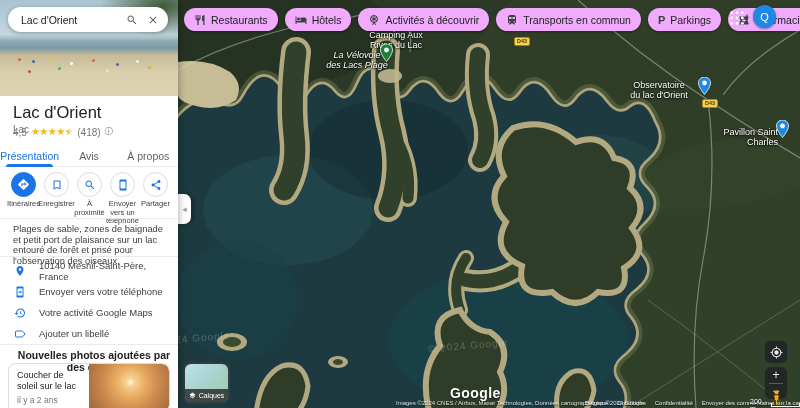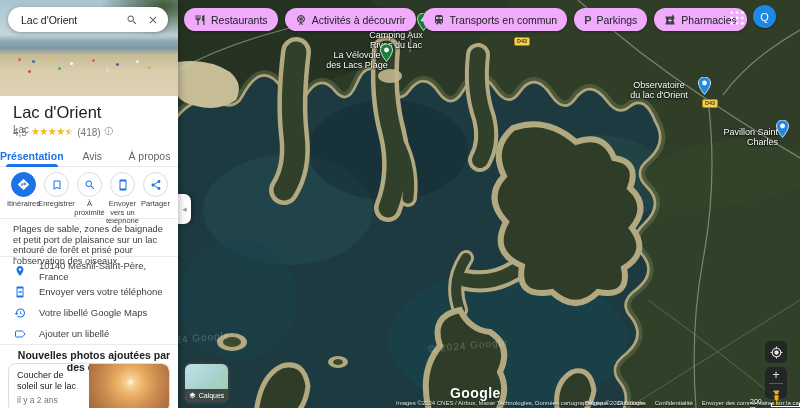--- a/index.html
+++ b/index.html
@@ -72,21 +72,21 @@
   .searchbox input{border:none;outline:none;flex:1;font-size:10.5px;color:#202124;padding:0 0 0 13px;min-width:0;
     font-family:"Liberation Sans",sans-serif;background:transparent;}
   .searchbox .sic{flex:none;margin-right:9px;cursor:pointer;display:flex;}
   .p-name{position:absolute;left:13px;top:103px;font-size:16.5px;color:#202124;}
   .ratingrow{position:absolute;left:13px;top:126px;display:flex;align-items:center;gap:4px;font-size:10px;color:#70757a;}
   .stars{position:relative;font-size:10px;line-height:10px;color:#dadce0;letter-spacing:-.5px;}
   .stars .gold{position:absolute;left:0;top:0;width:90%;overflow:hidden;color:#fbbc04;white-space:nowrap;}
   .p-cat{position:absolute;left:13px;top:124px;font-size:10px;color:#70757a;}
   .tabs{position:absolute;left:0;top:147px;width:178px;height:20px;display:flex;border-bottom:1px solid #e8eaed;}
   .tab{flex:1;text-align:center;font-size:10.5px;color:#5f6368;font-weight:500;line-height:18px;cursor:pointer;position:relative;}
-  .tab.active{color:#1a73e8;font-weight:bold;}
+  .tab.active{color:#1a73e8;}
   .tab.active::after{content:"";position:absolute;left:6px;right:6px;bottom:-1px;height:3px;background:#1a73e8;border-radius:3px 3px 0 0;}
   .actions{position:absolute;left:0;top:172px;width:181px;display:flex;justify-content:flex-start;padding:0 7px;}
   .action{width:33px;display:flex;flex-direction:column;align-items:center;cursor:pointer;}
   .acirc{width:25px;height:25px;border-radius:50%;border:1px solid #dadce0;display:flex;align-items:center;justify-content:center;background:#fff;}
   .acirc.filled{background:#1a73e8;border-color:#1a73e8;}
   .action .albl{margin-top:3px;font-size:7.5px;color:#3c4043;text-align:center;line-height:8.5px;}
   .sep{position:absolute;left:0;width:178px;height:1px;background:#e8eaed;}
   .desc{position:absolute;left:13px;top:224px;width:152px;font-size:9.3px;line-height:10.6px;color:#3c4043;}
   .details{position:absolute;left:0;top:260px;width:178px;}
   .drow{display:flex;align-items:center;gap:13px;height:21px;padding-left:14px;cursor:pointer;}
@@ -167,21 +167,21 @@
 </div>
 
 <div class="maplabel" style="left:352px;top:30px;width:88px;">Camping Aux
 Rives du Lac</div>
 <div class="pin" style="left:417px;top:13px;">
   <svg width="13" height="18" viewBox="0 0 13 18">
       <path d="M6.5 0C3 0 .5 2.6.5 6c0 4.4 6 11.5 6 11.5S12.5 10.4 12.5 6C12.5 2.6 10 0 6.5 0z" fill="#188038" stroke="#fff" stroke-width=".8"></path>
       <path d="M6.5 3.2 3.6 8.3h5.8z" fill="#fff"></path>
     </svg>
 </div>
-<div class="maplabel" style="left:318px;top:50px;width:78px;">La Vélovoie
+<div class="maplabel" style="left:318px;top:50px;width:78px;font-style:italic;">La Vélovoie
 des Lacs Plage</div>
 <div class="pin" style="left:380px;top:44px;">
   <svg width="13" height="18" viewBox="0 0 13 18">
       <path d="M6.5 0C3 0 .5 2.6.5 6c0 4.4 6 11.5 6 11.5S12.5 10.4 12.5 6C12.5 2.6 10 0 6.5 0z" fill="#188038" stroke="#fff" stroke-width=".8"></path>
       <circle cx="6.5" cy="6" r="2.4" fill="#fff"></circle>
     </svg>
 </div>
 <div class="maplabel" style="left:624px;top:80px;width:70px;text-align:center;">Observatoire
 du lac d'Orient</div>
 <div class="pin" style="left:698px;top:77px;">
@@ -201,20 +201,26 @@
 <div class="badge" style="left:702px;top:99px;">D43</div>
 <div class="watermark" style="left:150px;top:333px;">© 2024 Google</div>
 <div class="watermark" style="left:428px;top:340px;">© 2024 Google</div>
 
 <div class="chips">
   <div class="chip">
     <svg width="12" height="12" viewBox="0 0 24 24" fill="#3c4043">
         <path d="M11 9H9V2H7v7H5V2H3v7c0 2.12 1.66 3.84 3.75 3.97V22h2.5v-9.03C11.34 12.84 13 11.12 13 9V2h-2v7zm5-3v8h2.5v8H21V2c-2.76 0-5 2.24-5 4z"></path>
       </svg>
     <span>Restaurants</span>
+  </div>
+  <div class="chip">
+    <svg width="12" height="12" viewBox="0 0 24 24" fill="#3c4043">
+        <path d="M7 13c1.66 0 3-1.34 3-3S8.66 7 7 7s-3 1.34-3 3 1.34 3 3 3zm12-6h-8v7H3V5H1v15h2v-3h18v3h2v-9c0-2.21-1.79-4-4-4z"></path>
+      </svg>
+    <span>Hôtels</span>
   </div>
   <div class="chip">
     <svg width="12" height="12" viewBox="0 0 24 24" fill="none" stroke="#3c4043" stroke-width="2">
         <circle cx="12" cy="10" r="7"></circle>
         <circle cx="12" cy="10" r="1.6" fill="#3c4043" stroke="none"></circle>
         <path d="M12 3v14M5.9 6.5l12.2 7M18.1 6.5l-12.2 7M9 22l3-6 3 6"></path>
       </svg>
     <span>Activités à découvrir</span>
   </div>
   <div class="chip">
@@ -373,21 +379,21 @@
     <div class="drow">
       <svg width="12" height="12" viewBox="0 0 24 24" fill="#1a73e8">
           <path d="M17 1.01 7 1c-1.1 0-1.99.9-1.99 2v18c0 1.1.89 2 1.99 2h10c1.1 0 2-.9 2-2V3c0-1.1-.9-1.99-2-1.99zM17 19H7V5h10v14zm-4.2-5.78v1.75l3.2-2.99L12.8 9v1.7c-3.11.43-4.35 2.56-4.8 4.7 1.11-1.5 2.58-2.18 4.8-2.18z"></path>
         </svg>
       <span class="dlbl">Envoyer vers votre téléphone</span>
     </div>
     <div class="drow">
       <svg width="12" height="12" viewBox="0 0 24 24" fill="#1a73e8">
           <path d="M13 3c-4.97 0-9 4.03-9 9H1l3.89 3.89.07.14L9 12H6c0-3.87 3.13-7 7-7s7 3.13 7 7-3.13 7-7 7c-1.93 0-3.68-.79-4.94-2.06l-1.42 1.42C8.27 19.99 10.51 21 13 21c4.97 0 9-4.03 9-9s-4.03-9-9-9zm-1 5v5l4.28 2.54.72-1.21-3.5-2.08V8H12z"></path>
         </svg>
-      <span class="dlbl">Votre libellé Google Maps</span>
+      <span class="dlbl">Votre activité Google Maps</span>
     </div>
     <div class="drow">
       <svg width="12" height="12" viewBox="0 0 24 24" fill="none" stroke="#1a73e8" stroke-width="2">
           <path d="M17.63 6.84A2 2 0 0 0 16 6H5a2 2 0 0 0-2 2v8a2 2 0 0 0 2 2h11c.67 0 1.27-.33 1.63-.84L22 12l-4.37-5.16z"></path>
         </svg>
       <span class="dlbl">Ajouter un libellé</span>
     </div>
   </div>
 
   <div class="sep" style="top:344px;"></div>

